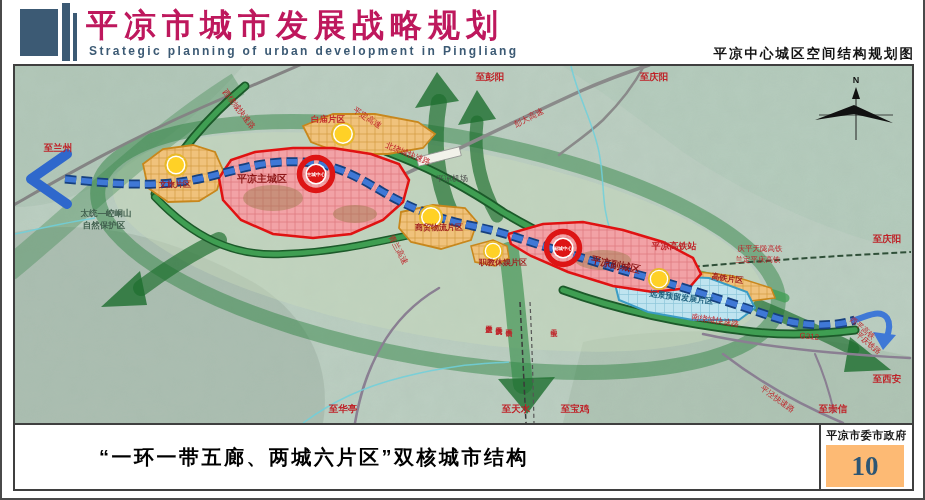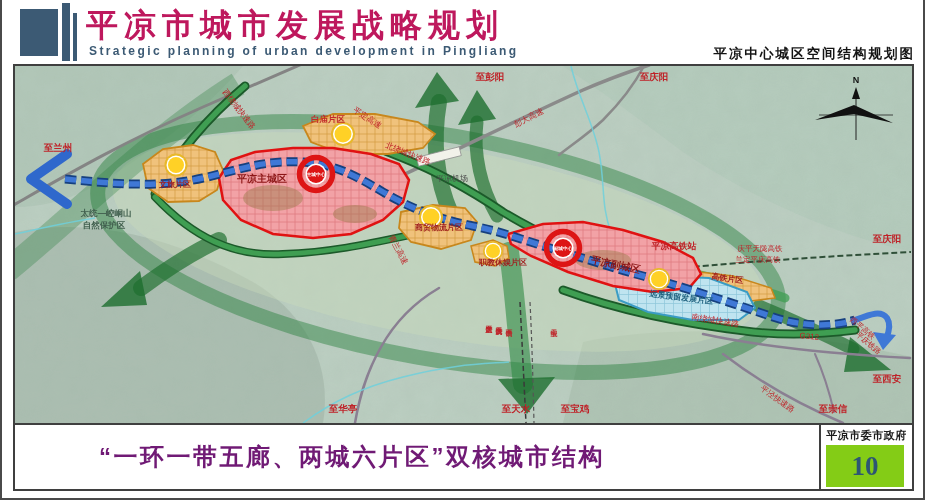--- a/index.html
+++ b/index.html
@@ -17,27 +17,27 @@
   .map-title{position:absolute;right:8px;top:45px;font-size:13.5px;font-weight:600;
              color:#141414;letter-spacing:2px;white-space:nowrap;}
   
   .map-frame{position:absolute;left:11px;top:64px;width:901px;height:361px;
              border:2px solid #3f3f3f;box-sizing:border-box;background:#bccfc2;}
   .map-frame svg{display:block;width:100%;height:100%;}
   
   .footer{position:absolute;left:11px;top:425px;width:901px;height:66px;
           border:2px solid #3f3f3f;border-top:none;box-sizing:border-box;background:#fff;}
   .caption{position:absolute;left:84px;top:0;height:100%;display:flex;align-items:center;
-           font-size:24px;font-weight:bold;color:#701a75;letter-spacing:2.5px;white-space:nowrap;}
+           font-size:20px;font-weight:bold;color:#000000;letter-spacing:2.5px;white-space:nowrap;}
   .info-box{position:absolute;right:0;top:0;bottom:0;width:91px;border-left:2px solid #3f3f3f;
             display:flex;flex-direction:column;background:#fff;}
   .agency{height:20px;display:flex;align-items:center;justify-content:center;
           font-family:"Liberation Serif","DejaVu Serif",serif;font-size:11px;font-weight:bold;
           color:#1c1c1c;letter-spacing:0.5px;}
-  .page-num{flex:1;margin:0 8px 2px 5px;background:#84cc16;display:flex;align-items:center;
+  .page-num{flex:1;margin:0 8px 2px 5px;background:#fdba74;display:flex;align-items:center;
             justify-content:center;font-family:"Liberation Serif","DejaVu Serif",serif;
             font-size:27px;font-weight:bold;color:#2d5674;}
   text{font-family:"Liberation Sans","DejaVu Sans",sans-serif;}
 </style>
 </head>
 <body>
 
 <div class="page">
 
   <div>

